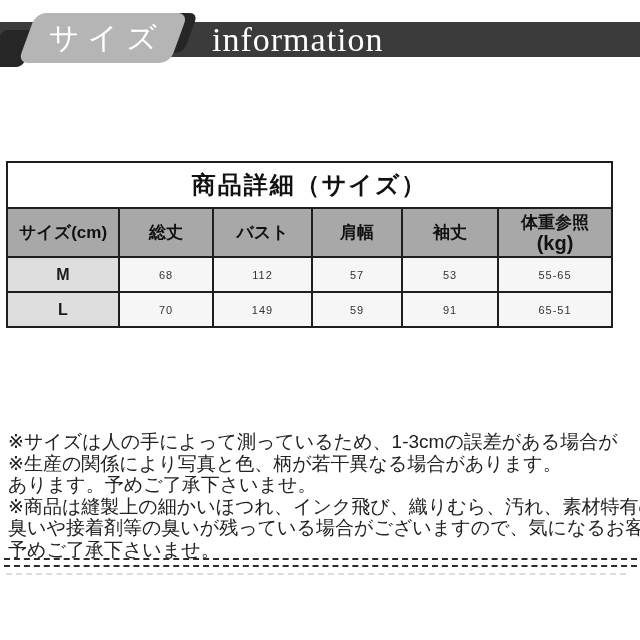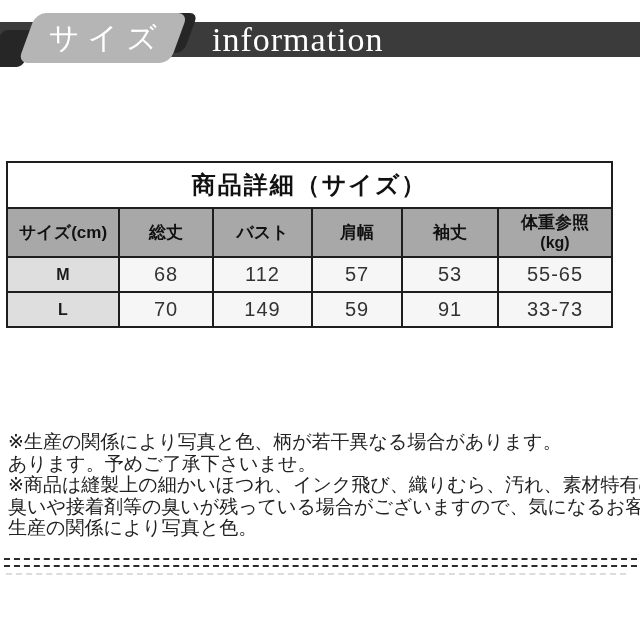--- a/index.html
+++ b/index.html
@@ -53,28 +53,28 @@
   td.tbl-title{
     border:1px solid #c9c9c9;border-bottom:none;
     background:#ffffff;height:44px;
     font-family:"Liberation Serif","DejaVu Serif",serif;
     font-weight:bold;font-size:24px;letter-spacing:2px;color:#111;
   }
   th.col-h{
     background:#a8a8a8;height:47px;
     font-size:17px;font-weight:bold;color:#111;line-height:20px;
   }
-  th.col-h .sub{display:block;font-size:16px;font-weight:bold;}
+  th.col-h .sub{display:block;font-size:20px;font-weight:bold;}
   td.size-cell{
     background:#dedede;height:33px;
     font-size:16px;font-weight:bold;color:#1a1a1a;
   }
   td.val-cell{
     background:#f6f6f6;
-    font-size:20px;color:#333;letter-spacing:1px;
+    font-size:11px;color:#333;letter-spacing:1px;
   }
 
   
   .notes{
     position:absolute;left:8px;top:431px;width:628px;z-index:1;
     font-size:19px;line-height:21.6px;color:#222;font-weight:500;
   }
   .note-line{white-space:nowrap;}
 
   
@@ -126,27 +126,28 @@
       <td class="val-cell">57</td>
       <td class="val-cell">53</td>
       <td class="val-cell">55-65</td>
     </tr>
     <tr>
       <td class="size-cell">L</td>
       <td class="val-cell">70</td>
       <td class="val-cell">149</td>
       <td class="val-cell">59</td>
       <td class="val-cell">91</td>
-      <td class="val-cell">33-73</td>
+      <td class="val-cell">65-51</td>
     </tr>
   </tbody>
 </table>
 
 <div class="notes">
+  <div class="note-line">※サイズは人の手によって測っているため、1-3cmの誤差がある場合が</div>
   <div class="note-line">※生産の関係により写真と色、柄が若干異なる場合があります。</div>
   <div class="note-line">あります。予めご了承下さいませ。</div>
   <div class="note-line">※商品は縫製上の細かいほつれ、インク飛び、織りむら、汚れ、素材特有の</div>
   <div class="note-line">臭いや接着剤等の臭いが残っている場合がございますので、気になるお客様</div>
-  <div class="note-line">生産の関係により写真と色。</div>
+  <div class="note-line">予めご了承下さいませ。</div>
 </div>
 
 <div class="dotted-divider"></div>
 <div class="faint-divider"></div>
 
 </body></html>

